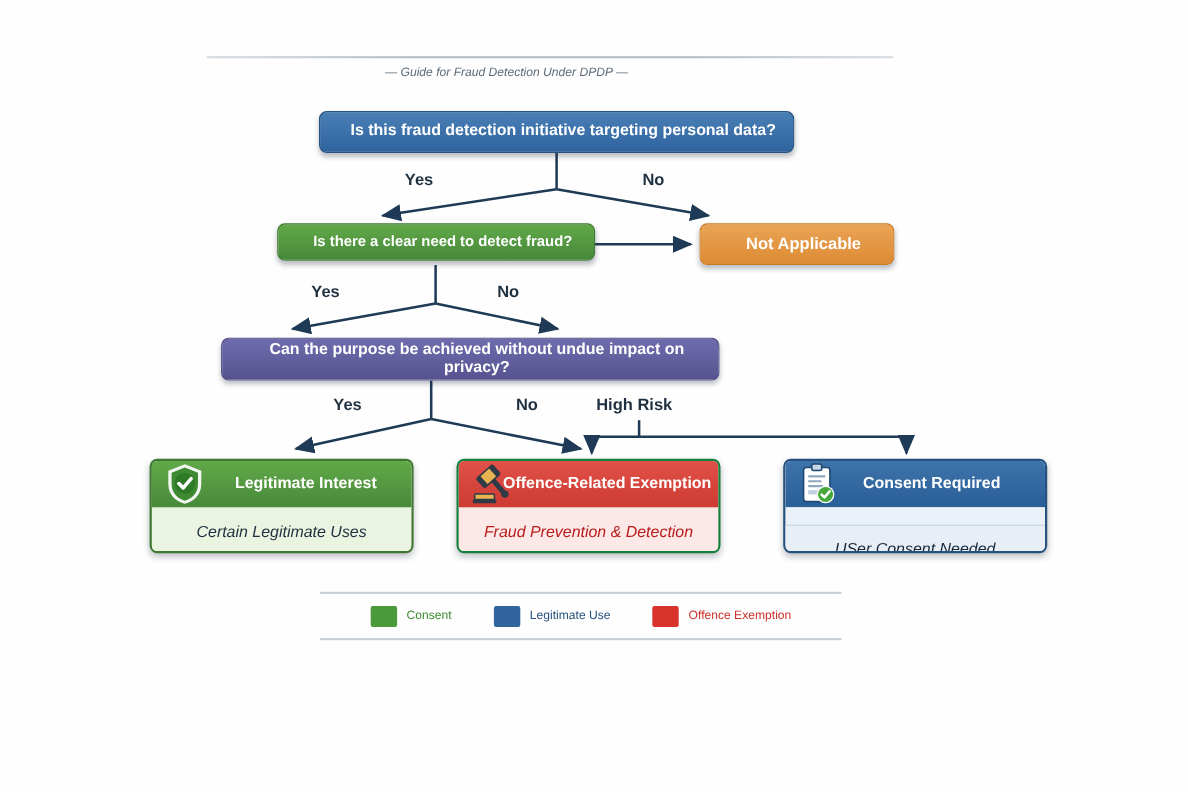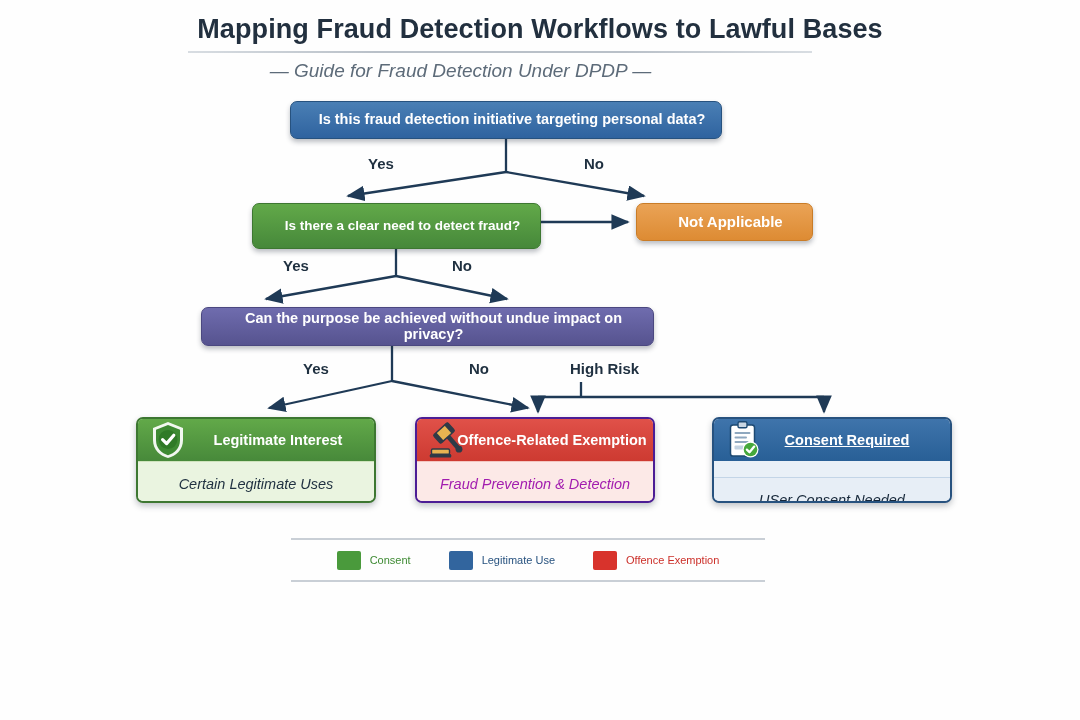--- a/index.html
+++ b/index.html
@@ -39,21 +39,21 @@
     width: 624px;
     height: 2px;
     background: linear-gradient(to right, #d8dde2, #b9c0c8 30%, #b9c0c8 70%, #d8dde2);
   }
   .subtitle {
     position: absolute;
     left: 0;
     top: 60px;
     width: 921px;
     text-align: center;
-    font-size: 19px;
+    font-size: 11px;
     font-style: italic;
     color: #5d6b79;
   }
 
   
   #wires {
     position: absolute;
     left: 0;
     top: 0;
     width: 1080px;
@@ -76,21 +76,21 @@
     line-height: 1.1;
     padding-left: 12px;
   }
   .node-q1 {
     left: 290px; top: 101px; width: 432px; height: 38px;
     font-size: 14.5px;
     background: linear-gradient(to bottom, #4a7fb5, #2f639f);
     border: 1px solid #27527f;
   }
   .node-q2 {
-    left: 252px; top: 203px; width: 289px; height: 46px;
+    left: 252px; top: 203px; width: 289px; height: 34px;
     font-size: 13.5px;
     background: linear-gradient(to bottom, #62a949, #46883a);
     border: 1px solid #3d7731;
   }
   .node-na {
     left: 636px; top: 203px; width: 177px; height: 38px;
     font-size: 15px;
     background: linear-gradient(to bottom, #eaa356, #dd8b33);
     border: 1px solid #c97c27;
   }
@@ -157,29 +157,29 @@
     background: linear-gradient(to bottom, #62a949, #47893a);
   }
   .card-legit .card-body {
     background: #eaf4e0;
     color: #1f3040;
     border-top: 1px solid #cfe3bd;
   }
 
   .card-offence {
     left: 415px; top: 417px;
-    border: 2px solid #4c1d95;
+    border: 2px solid #15803d;
     background: #fdeceb;
   }
   .card-offence .card-head {
     background: linear-gradient(to bottom, #e05149, #cd3a31);
   }
   .card-offence .card-body {
     background: #fce9e7;
-    color: #a21caf;
+    color: #b91c1c;
     border-top: 1px solid #f3c6c1;
   }
 
   .card-consent {
     left: 712px; top: 417px;
     border: 2px solid #27527f;
     background: #e9f0f7;
   }
   .card-consent .card-head {
     background: linear-gradient(to bottom, #3f74ab, #285f96);
@@ -219,21 +219,20 @@
   .legend-label {
     font-size: 11px;
     font-weight: normal;
   }
 </style>
 </head>
 <body>
 
 <div id="canvas">
 
-  <div class="title">Mapping Fraud Detection Workflows to Lawful Bases</div>
   <div class="title-rule"></div>
   <div class="subtitle">— Guide for Fraud Detection Under DPDP —</div>
 
   <svg id="wires" viewBox="0 0 1080 720">
     <defs>
       <marker id="ah" markerWidth="9" markerHeight="9" refX="7.2" refY="3.4" orient="auto" markerUnits="strokeWidth">
         <path d="M0,0 L8,3.4 L0,6.8 z" fill="#1f3a56"></path>
       </marker>
     </defs>
     <g stroke="#1f3a56" stroke-width="2.3" fill="none">
@@ -270,21 +269,21 @@
   <div class="node node-q3">Can the purpose be achieved without undue impact on privacy?</div>
 
   <div class="elabel" style="left:368px; top:155px;">Yes</div>
   <div class="elabel" style="left:584px; top:155px;">No</div>
 
   <div class="elabel" style="left:283px; top:257px;">Yes</div>
   <div class="elabel" style="left:452px; top:257px;">No</div>
 
   <div class="elabel" style="left:303px; top:360px;">Yes</div>
   <div class="elabel" style="left:469px; top:360px;">No</div>
-  <div class="elabel" style="left:570px; top:360px;">High Risk</div>
+  <div class="elabel" style="left:542px; top:360px;">High Risk</div>
 
   <div class="card card-legit">
     <div class="card-head">
       <span class="card-icon">
         <svg viewBox="0 0 36 40" width="36" height="40">
           <path d="M18 2 L33 8 V20 C33 30 26 36 18 38 C10 36 3 30 3 20 V8 Z" fill="#ffffff" opacity="0.92"></path>
           <path d="M18 5 L30 9.8 V20 C30 28.4 24.4 33.4 18 35.2
                    C11.6 33.4 6 28.4 6 20 V9.8 Z" fill="#3e8a33"></path>
           <circle cx="18" cy="19.5" r="9.4" fill="#2f7a27"></circle>
           <path d="M12.6 19.6 L16.6 23.6 L23.8 15.2" stroke="#ffffff" stroke-width="3.2" fill="none" stroke-linecap="round" stroke-linejoin="round"></path>
@@ -327,21 +326,21 @@
           <rect x="12" y="1.8" width="9" height="6" rx="1.6" fill="#c9d6e3" stroke="#1d4972" stroke-width="1.4"></rect>
           <rect x="8.5" y="12" width="16" height="2" rx="1" fill="#8fa8bf"></rect>
           <rect x="8.5" y="16.5" width="12.5" height="2" rx="1" fill="#8fa8bf"></rect>
           <rect x="8.5" y="21" width="14" height="2" rx="1" fill="#8fa8bf"></rect>
           <rect x="8.5" y="25.5" width="10" height="4" rx="1" fill="#c2d2e1"></rect>
           <circle cx="24.5" cy="29.5" r="8" fill="#ffffff"></circle>
           <circle cx="24.5" cy="29.5" r="6.8" fill="#46a83c"></circle>
           <path d="M20.9 29.6 L23.5 32.2 L28.2 26.6" stroke="#ffffff" stroke-width="2.3" fill="none" stroke-linecap="round" stroke-linejoin="round"></path>
         </svg>
       </span>
-      <span style="margin-left:30px;text-decoration:underline;">Consent Required</span>
+      <span style="margin-left:30px;">Consent Required</span>
     </div>
     <div class="card-body">USer Consent Needed</div>
   </div>
 
   <div class="legend">
     <div class="legend-item">
       <span class="legend-swatch" style="background:#4a9a3c;"></span>
       <span class="legend-label" style="color:#3e8a33;">Consent</span>
     </div>
     <div class="legend-item">

